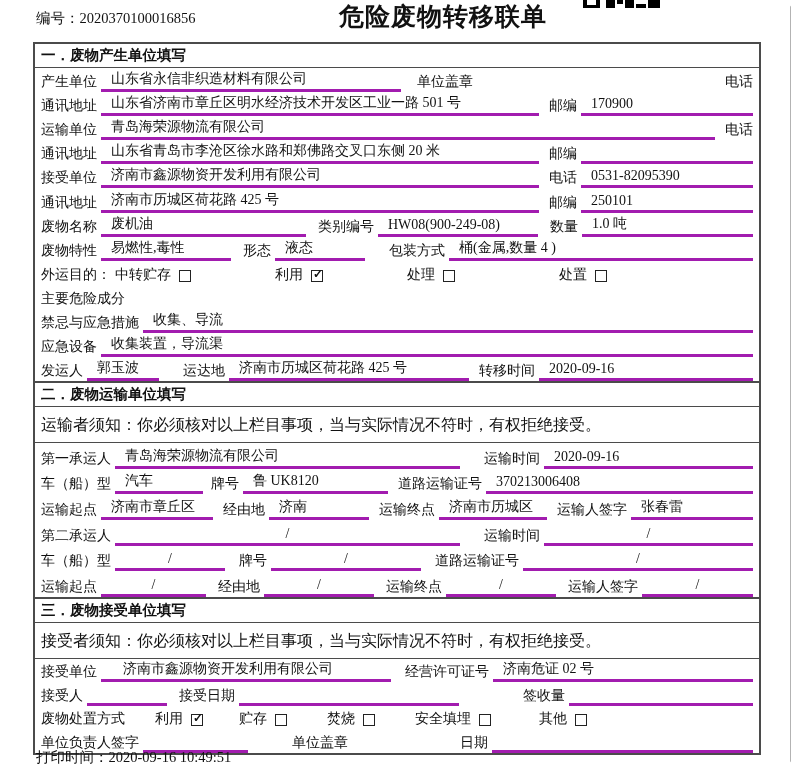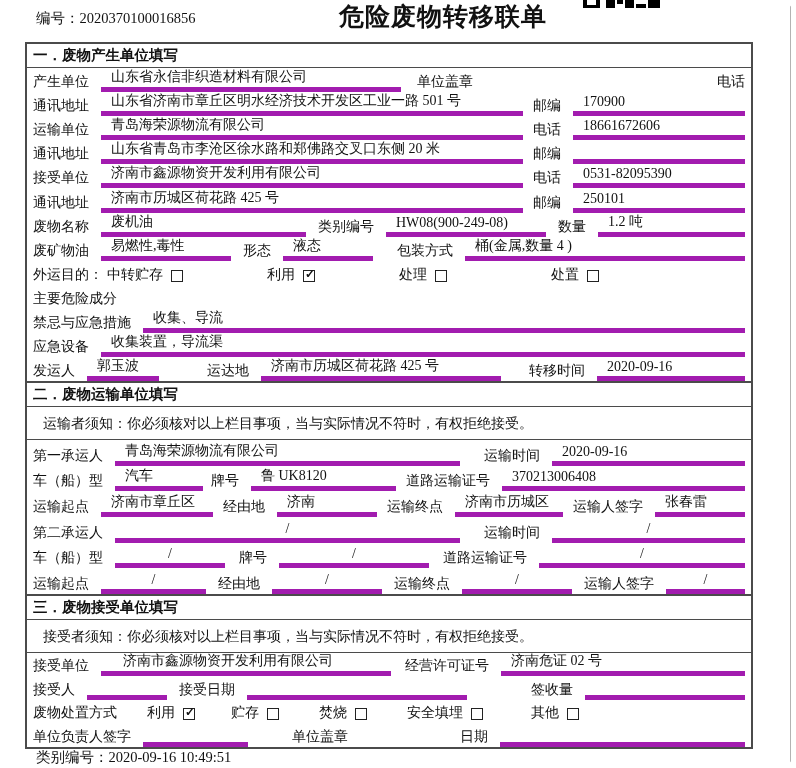--- a/index.html
+++ b/index.html
@@ -5,31 +5,31 @@
   html,body{margin:0;padding:0;background:#fff;}
   .page{position:relative;width:796px;height:768px;background:#ffffff;overflow:hidden;
         font-family:"Liberation Serif","DejaVu Serif",serif;color:#111;font-size:14px;border-radius:20px;}
   .serial{position:absolute;left:36px;top:9px;font-size:14.5px;white-space:nowrap;}
   .title{position:absolute;left:0;top:0;width:886px;text-align:center;font-size:25px;font-weight:700;letter-spacing:1px;white-space:nowrap;}
   .edge-line{position:absolute;left:790px;top:0;width:1px;height:768px;background:#b3b3b3;}
   .qr{position:absolute;top:0;height:8px;}
   .qr-b{position:absolute;top:0;background:#000;}
   .qr-o{position:absolute;left:583px;top:0;width:17px;height:8px;box-sizing:border-box;
         border-left:4px solid #000;border-right:4px solid #000;border-bottom:3px solid #000;}
-  .tbl{position:absolute;left:25px;top:42px;width:724px;border:2px solid #4b4b4b;background:#fff;box-sizing:content-box;}
+  .tbl{position:absolute;left:33px;top:42px;width:724px;border:2px solid #4b4b4b;background:#fff;box-sizing:content-box;}
   .sec{width:100%;}
   .sec + .sec{border-top:2px solid #4b4b4b;}
   .sec-title{font-weight:700;font-size:14.5px;padding:3px 5px 3px 6px;border-bottom:1.5px solid #4b4b4b;line-height:17px;}
-  .note{font-size:14px;padding:8px 16px 6px;border-bottom:1.5px solid #4b4b4b;}
+  .note{font-size:16px;padding:8px 6px 6px;border-bottom:1.5px solid #4b4b4b;}
   .row{display:flex;align-items:flex-end;padding:0 6px;box-sizing:border-box;}
   .s1 .row{height:24.1px;}
   .s2 .row{height:25.6px;}
   .s3 .row{height:23.5px;}
   .lb{white-space:nowrap;padding-bottom:1px;}
-  .u{border-bottom:5px solid #a21caf;white-space:nowrap;padding:0 2px 1px 10px;margin-left:12px;
+  .u{border-bottom:3px solid #a21caf;white-space:nowrap;padding:0 2px 1px 10px;margin-left:4px;
      overflow:hidden;box-sizing:border-box;}
   .g{flex:1 1 auto;}
   .c{text-align:center;padding-left:2px;}
   .sp{flex:1 1 auto;}
   .cb{display:inline-block;width:12px;height:12px;border:1.5px solid #222;margin:0 0 3px 8px;
       box-sizing:border-box;line-height:9px;font-size:12px;font-weight:700;text-align:center;overflow:visible;}
   .mk{font-style:normal;position:relative;top:-1px;left:1px;}
   .footer{position:absolute;left:36px;top:748px;font-size:14.5px;white-space:nowrap;}
 </style>
 </head>
@@ -69,21 +69,20 @@
         <span class="lb">通讯地址</span>
         <span class="u g">山东省济南市章丘区明水经济技术开发区工业一路 501 号</span>
         <span class="lb" style="margin-left:10px">邮编</span>
         <span class="u" style="width:172px">170900</span>
       </div>
 
       <div class="row">
         <span class="lb">运输单位</span>
         <span class="u g">青岛海荣源物流有限公司</span>
         <span class="lb" style="margin-left:10px">电话</span>
-        <span class="u" style="width:172px">18661672606</span>
       </div>
 
       <div class="row">
         <span class="lb">通讯地址</span>
         <span class="u g">山东省青岛市李沧区徐水路和郑佛路交叉口东侧 20 米</span>
         <span class="lb" style="margin-left:10px">邮编</span>
         <span class="u" style="width:172px"></span>
       </div>
 
       <div class="row">
@@ -99,25 +98,25 @@
         <span class="lb" style="margin-left:10px">邮编</span>
         <span class="u" style="width:172px">250101</span>
       </div>
 
       <div class="row">
         <span class="lb">废物名称</span>
         <span class="u" style="width:205px">废机油</span>
         <span class="lb" style="margin-left:12px">类别编号</span>
         <span class="u" style="width:160px">HW08(900-249-08)</span>
         <span class="lb" style="margin-left:12px">数量</span>
-        <span class="u g">1.2 吨</span>
-      </div>
-
-      <div class="row">
-        <span class="lb">废矿物油</span>
+        <span class="u g">1.0 吨</span>
+      </div>
+
+      <div class="row">
+        <span class="lb">废物特性</span>
         <span class="u" style="width:130px">易燃性,毒性</span>
         <span class="lb" style="margin-left:12px">形态</span>
         <span class="u" style="width:90px">液态</span>
         <span class="lb" style="margin-left:24px">包装方式</span>
         <span class="u g">桶(金属,数量 4 )</span>
       </div>
 
       <div class="row">
         <span class="lb">外运目的：</span>
         <span class="lb" style="margin-left:4px">中转贮存</span>
@@ -140,23 +139,23 @@
       </div>
 
       <div class="row">
         <span class="lb">应急设备</span>
         <span class="u g">收集装置，导流渠</span>
       </div>
 
       <div class="row">
         <span class="lb">发运人</span>
         <span class="u" style="width:72px">郭玉波</span>
-        <span class="lb" style="margin-left:48px">运达地</span>
+        <span class="lb" style="margin-left:24px">运达地</span>
         <span class="u" style="width:240px">济南市历城区荷花路 425 号</span>
-        <span class="lb" style="margin-left:28px">转移时间</span>
+        <span class="lb" style="margin-left:10px">转移时间</span>
         <span class="u g">2020-09-16</span>
       </div>
     </div>
 
     <div class="sec s2">
       <div class="sec-title">二．废物运输单位填写</div>
       <div class="note">运输者须知：你必须核对以上栏目事项，当与实际情况不符时，有权拒绝接受。</div>
 
       <div class="row">
         <span class="lb">第一承运人</span>
@@ -251,17 +250,17 @@
         <span class="lb">单位负责人签字</span>
         <span class="u" style="width:105px"></span>
         <span class="lb" style="margin-left:44px">单位盖章</span>
         <span class="lb" style="margin-left:112px">日期</span>
         <span class="u g"></span>
       </div>
     </div>
   </div>
 
   <div class="footer">
-    <span>类别编号：</span><span>2020-09-16 10:49:51</span>
+    <span>打印时间：</span><span>2020-09-16 10:49:51</span>
   </div>
 
   <div class="edge-line"></div>
 </div>
 
 </body></html>

